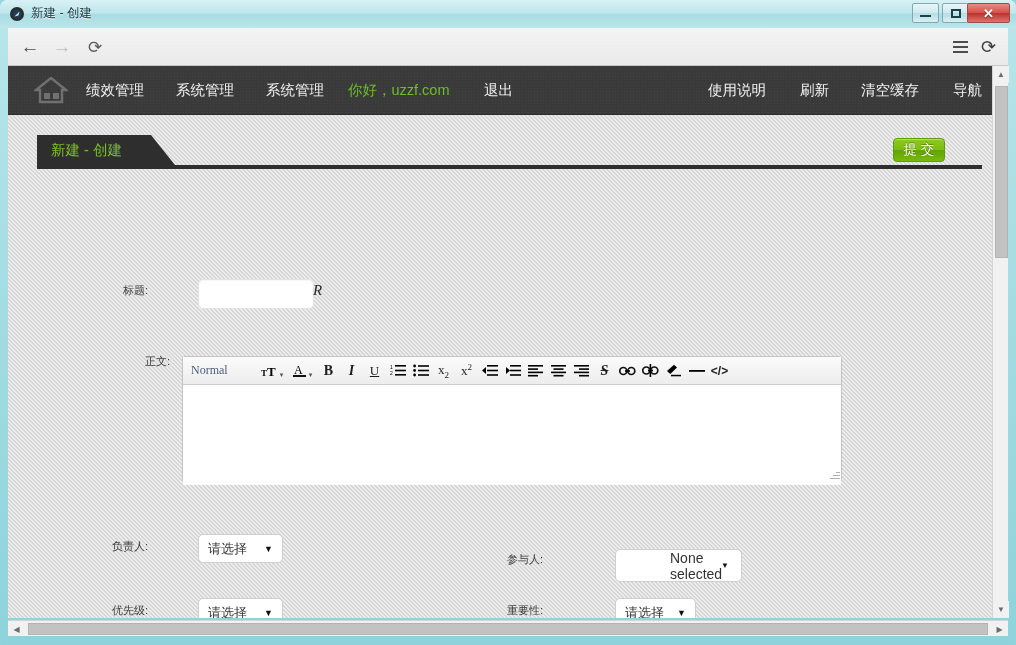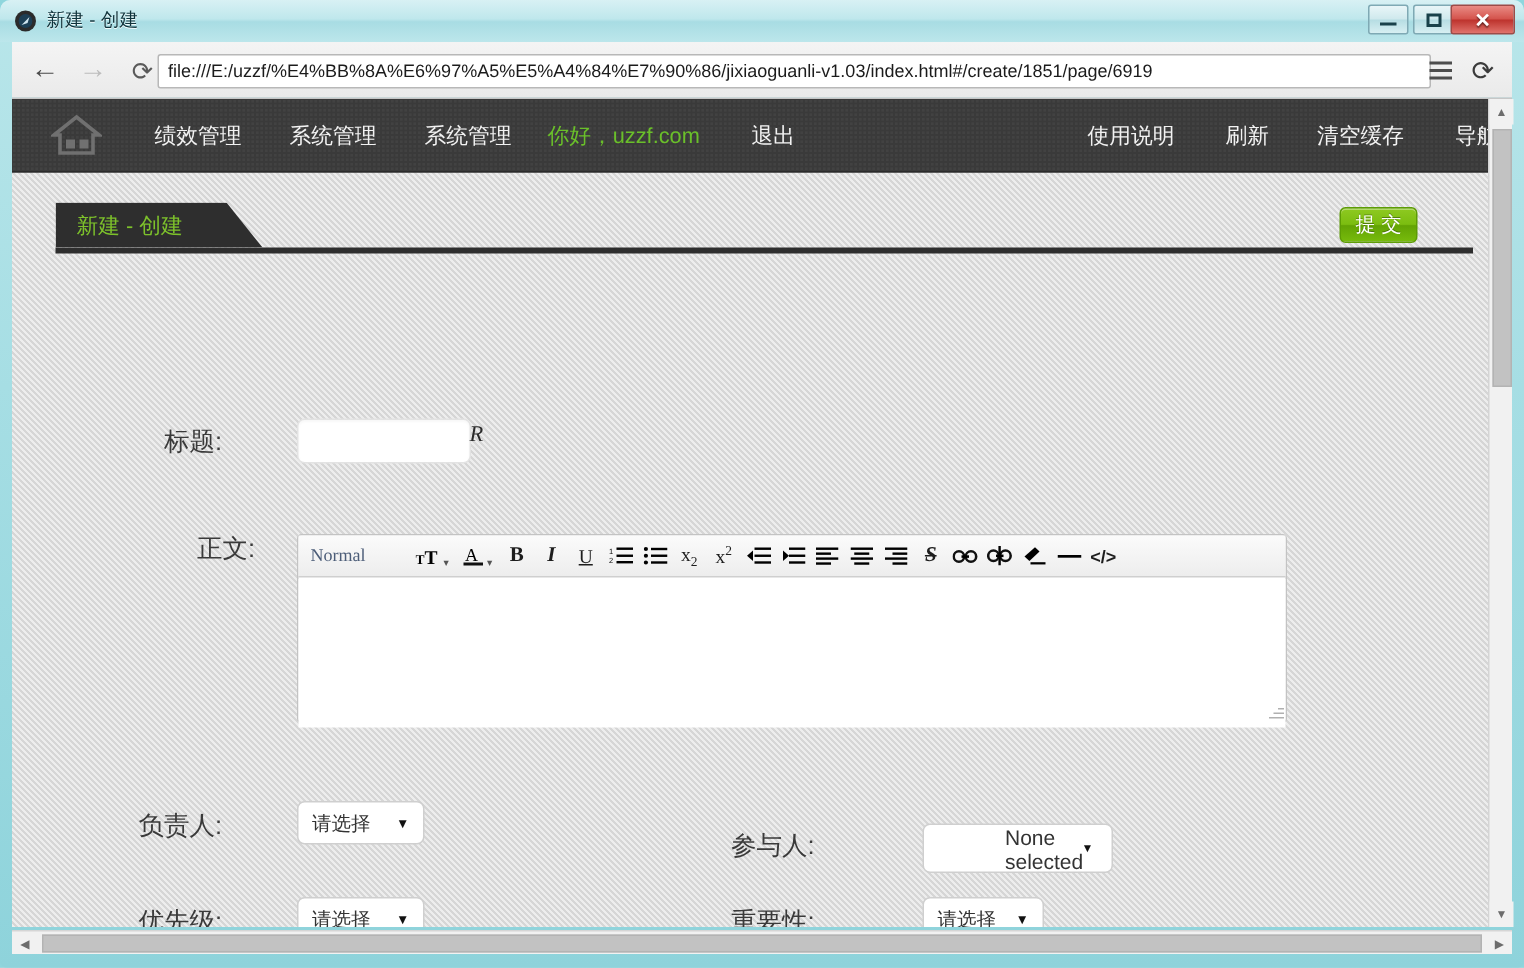--- a/index.html
+++ b/index.html
@@ -101,21 +101,20 @@
     background-color: #3a3a3a;
     background-image: radial-gradient(rgba(255,255,255,.045) 1px, transparent 1px);
     background-size: 3px 3px;
     border-bottom: 1px solid #2b2b2b;
   }
   #home-icon { position: absolute; left: 26px; top: 10px; width: 34px; height: 28px; }
   .navitem {
     position: absolute; top: 15px; font-size: 14.5px; color: #f2f2f2;
     white-space: nowrap; cursor: default;
     font-family: "Liberation Sans", sans-serif;
-    margin-left: 17px;
   }
   #nav-greet { color: #6abf2a; }
   .navitem.right { color: #f2f2f2; }
 
   
   #tabstrip { position: absolute; left: 29px; top: 69px; width: 945px; height: 30px; }
   #tab-active {
     position: absolute; left: 0; top: 0; height: 30px; width: 138px;
     background: #2e2e2e;
     clip-path: polygon(0 0, 114px 0, 138px 30px, 0 30px);
@@ -137,21 +136,21 @@
     border: 1px solid #5d9c05;
     box-shadow: inset 0 1px 0 rgba(255,255,255,.35);
     cursor: default; white-space: nowrap;
   }
   #btn-settings { left: 736px; width: 114px; }
   #btn-submit   { left: 856px; width: 52px; }
   #btn-closep   { left: 956px; width: 52px; margin-left: 32px; }
 
   
   .flabel {
-    position: absolute; font-size: 17px; color: #3a3a3a;
+    position: absolute; font-size: 11px; color: #3a3a3a;
     white-space: nowrap; text-align: right;
   }
   .ftext {
     position: absolute; background: #fff; border: 1px solid #e3e3e3;
     border-radius: 5px; box-shadow: inset 0 1px 2px rgba(0,0,0,.04);
   }
   .fselect {
     position: absolute; background: #fff; border: 1px solid #cfcfcf;
     border-radius: 5px; font-size: 13px; color: #333;
     display: flex; align-items: center; cursor: default;
@@ -160,21 +159,21 @@
   .fselect .arw { position: absolute; right: 9px; font-size: 9px; color: #111; }
 
   #title-italic-r {
     position: absolute; left: 305px; top: 216px;
     font-family: "Liberation Serif", serif; font-style: italic;
     font-size: 15px; color: #2a2a2a;
   }
 
   
   #editor {
-    position: absolute; left: 190px; top: 290px; width: 660px; height: 126px;
+    position: absolute; left: 174px; top: 290px; width: 660px; height: 126px;
     background: #fff; border: 1px solid #c3c3c3; border-radius: 3px;
   }
   #editor-toolbar {
     position: absolute; left: 0; top: 0; width: 658px; height: 28px;
     background: linear-gradient(to bottom, #fbfbfb 0%, #ededed 100%);
     border-bottom: 1px solid #cfcfcf;
     display: flex; align-items: center;
   }
   #fmt-normal {
     margin-left: 8px; font-size: 12px; color: #4c5d78;
@@ -260,21 +259,20 @@
   <div id="browser-toolbar">
     <div class="navbtn" id="nav-back">
       <span>←</span>
     </div>
     <div class="navbtn" id="nav-fwd">
       <span>→</span>
     </div>
     <div class="navbtn" id="nav-reload">
       <span>⟳</span>
     </div>
-    <div id="urlbar">file:///E:/uzzf/%E4%BB%8A%E6%97%A5%E5%A4%84%E7%90%86/jixiaoguanli-v1.03/index.html#/create/1851/page/6919</div>
     <div id="btn-menu">
       <i></i>
       <i></i>
       <i></i>
     </div>
     <div id="btn-refresh2">
       <span>⟳</span>
     </div>
   </div>
 

